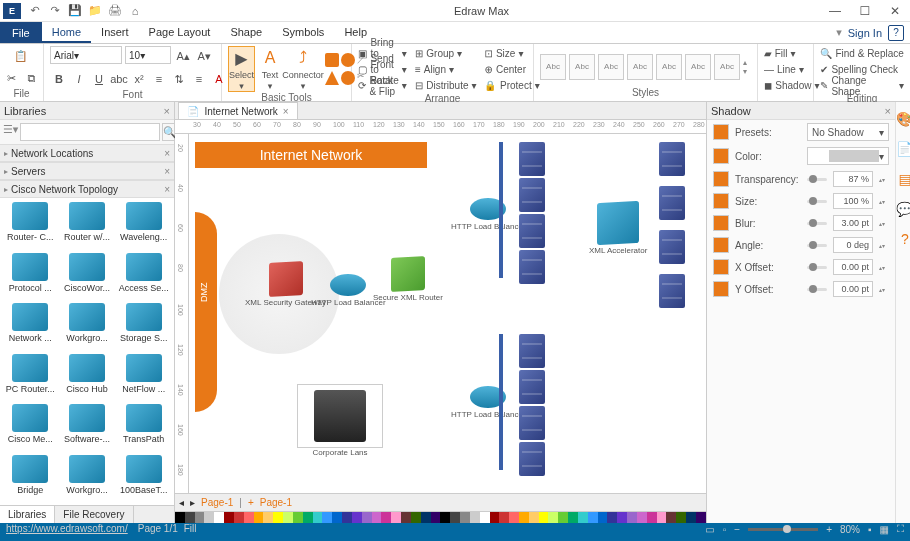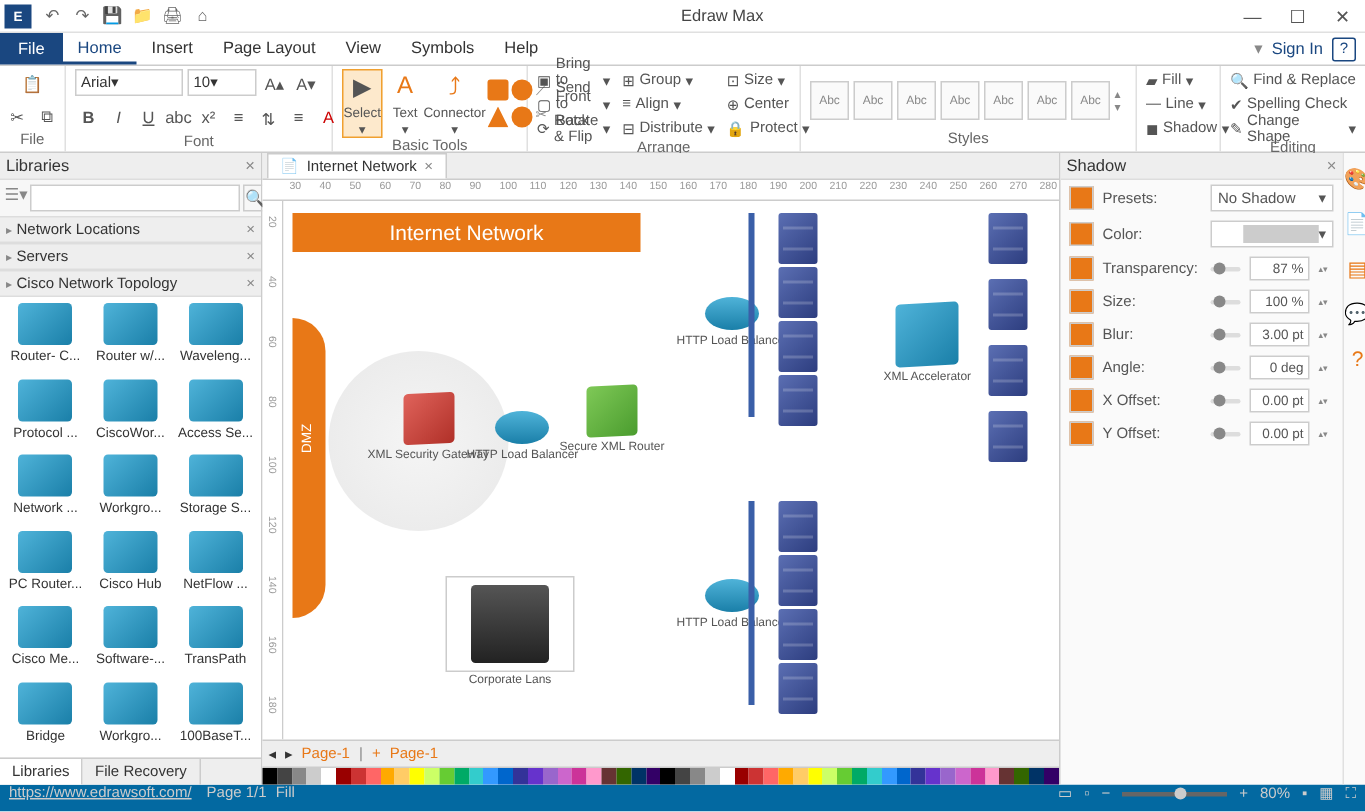--- a/index.html
+++ b/index.html
@@ -128,21 +128,21 @@
     <div class="sys-btn">☐</div>
     <div class="sys-btn">✕</div>
   </div>
 </div>
 
 <div class="tabbar">
   <div class="file-tab">File</div>
   <div class="tab active">Home</div>
   <div class="tab">Insert</div>
   <div class="tab">Page Layout</div>
-  <div class="tab">View</div>
+  <div class="tab">Shape</div>
   <div class="tab">Symbols</div>
   <div class="tab">Help</div>
   <div class="right">
     <span style="color:#888">▾</span>
     <span class="signin">Sign In</span>
     <span class="question">?</span>
   </div>
 </div>
 
 <div class="ribbon">

